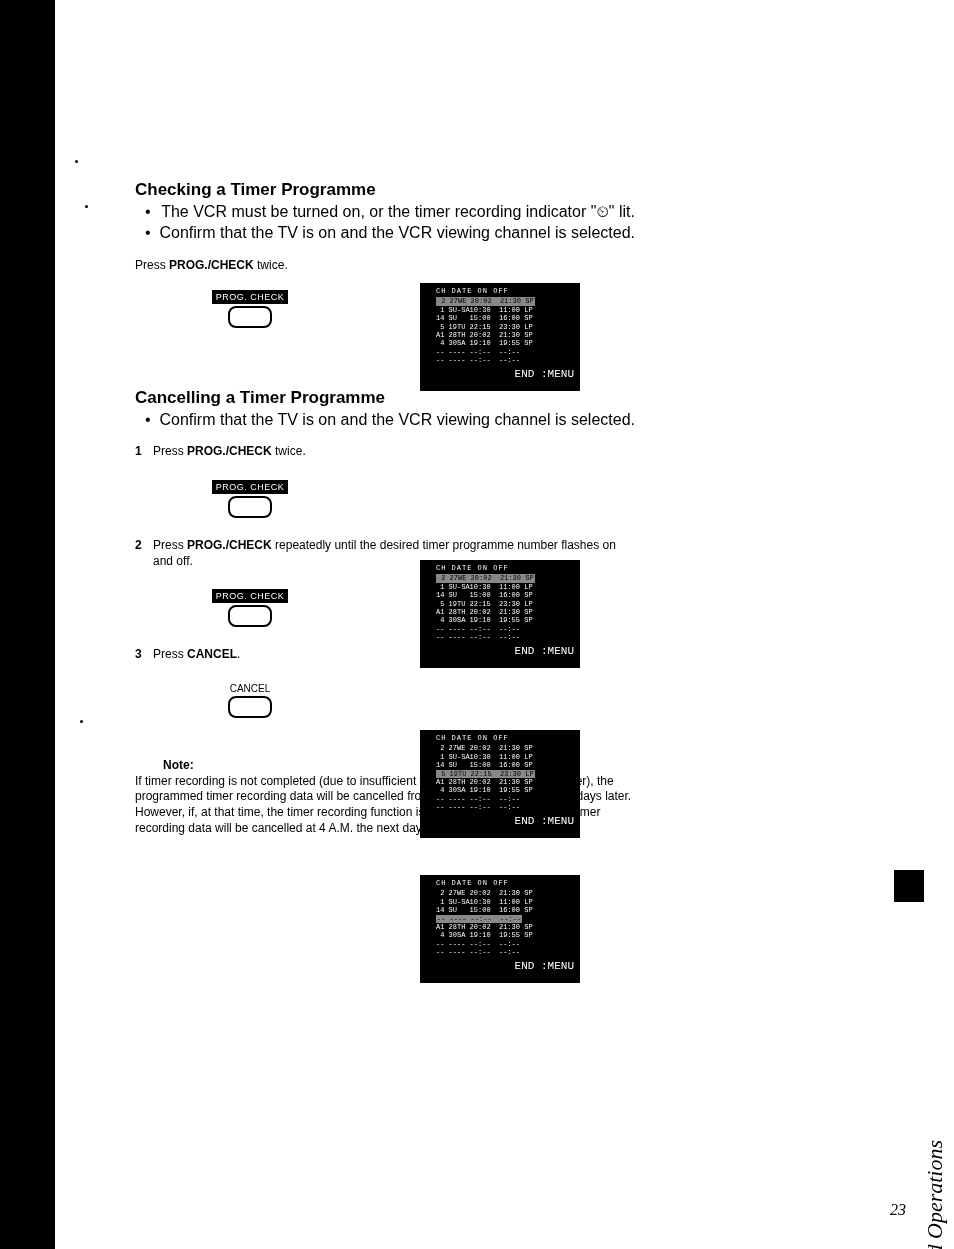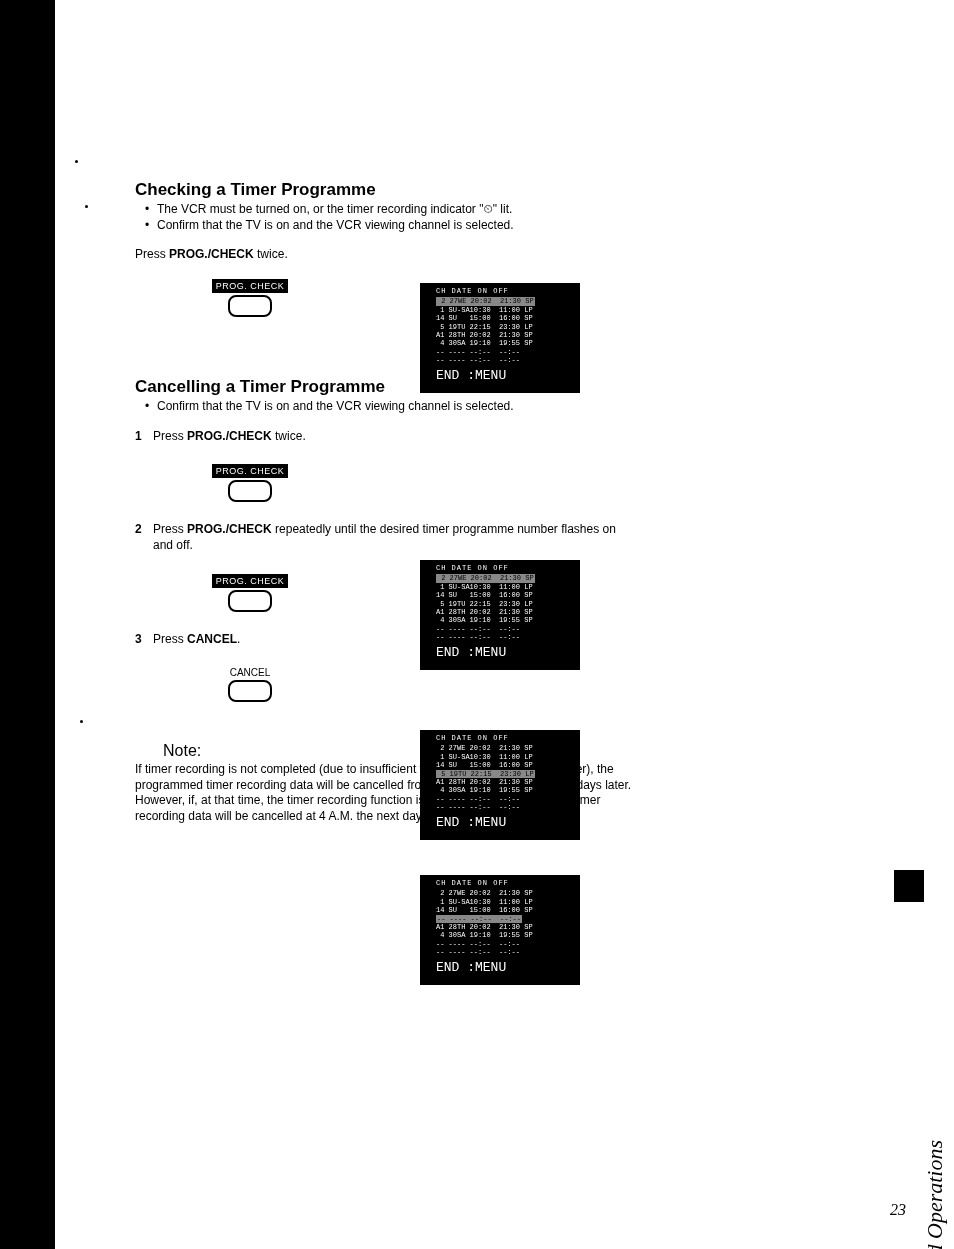--- a/index.html
+++ b/index.html
@@ -30,22 +30,23 @@
       margin-bottom: 2px;
     }
     .bullet-list {
       list-style: none;
       padding-left: 10px;
       margin-bottom: 14px;
     }
     .bullet-list li {
       position: relative;
       padding-left: 12px;
-      font-size: 12px;
+      font-size: 16px;
       line-height: 1.3;
+      text-align: right;
     }
     .bullet-list li::before {
       content: "•";
       position: absolute;
       left: 0;
       top: 0;
     }
     .instruction {
       font-size: 12px;
       margin-bottom: 8px;
@@ -111,27 +112,27 @@
       white-space: pre;
       font-size: 7px;
     }
     .screen .highlight {
       background: #888;
       color: #000;
       display: inline-block;
       padding: 0 1px;
     }
     .screen .ftr {
-      text-align: left;
+      text-align: right;
       margin-top: 3px;
-      font-size: 13px;
+      font-size: 11px;
     }
     .note-heading {
-      font-weight: normal;
-      font-size: 16px;
+      font-weight: bold;
+      font-size: 12px;
       margin-bottom: 2px;
       padding-left: 28px;
     }
     .note-body {
       font-size: 12px;
       line-height: 1.3;
     }
     .sidetab {
       position: absolute;
       right: 30px;

